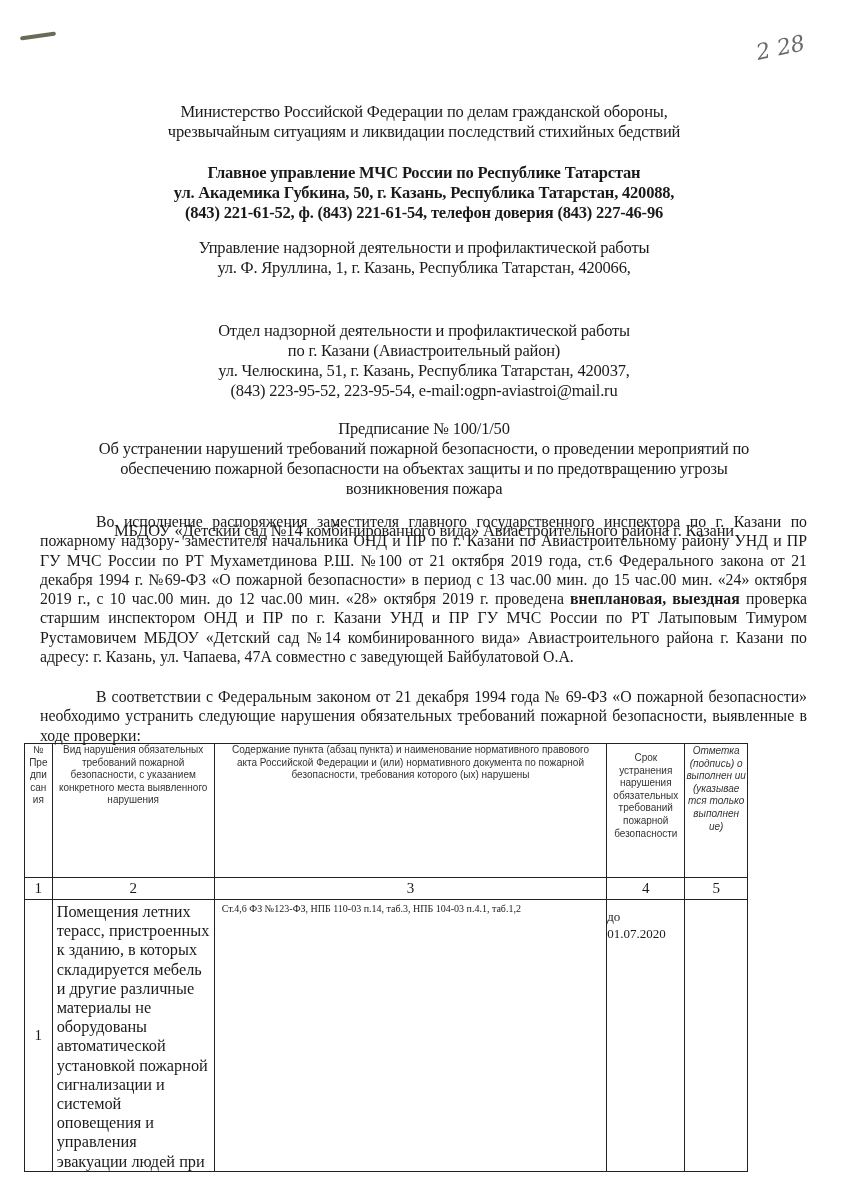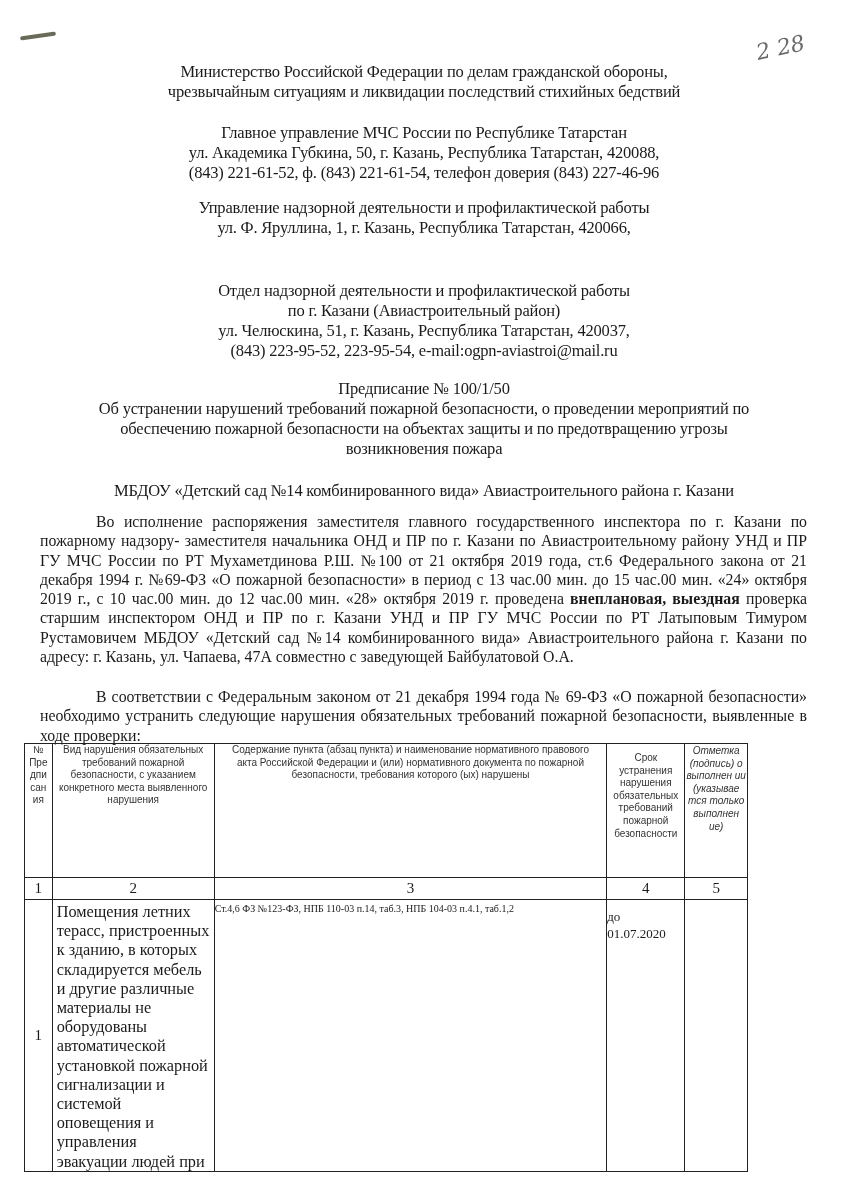--- a/index.html
+++ b/index.html
@@ -1,44 +1,44 @@
 <!DOCTYPE html>
 <html><head>
 <meta charset="utf-8">
 <style>
   html, body { margin:0; padding:0; }
   body { width:848px; height:1200px; background:#ffffff; position:relative; overflow:hidden;
          font-family:"Liberation Serif", "DejaVu Serif", serif; color:#1a1a1a; }
   .abs { position:absolute; }
   .center { text-align:center; }
-  .hdr { font-size:16.5px; line-height:20px; letter-spacing:-0.2px; }
+  .hdr { font-size:16.5px; line-height:20px; letter-spacing:-0.2px;margin-top:40px; }
   .staple { left:20px; top:34px; width:36px; height:4px; background:#6a6a58; transform:rotate(-8deg); border-radius:2px; }
   .pagenum { left:756px; top:35px; font-family:"DejaVu Serif", serif; font-style:italic; font-size:22px; color:#6a6a6a; transform:rotate(-12deg); }
   .para { left:40px; width:767px; font-size:15.8px; line-height:19.3px; text-align:justify; }
   .para .indent { display:inline-block; width:56px; }
   table { position:absolute; left:24px; top:743px; border-collapse:collapse; width:724px; }
   td { border:1.5px solid #222; vertical-align:top; padding:0; }
   .th { font-family:"Liberation Sans", sans-serif; font-size:10px; line-height:12.6px; text-align:center; color:#333; }
   .num { font-size:15px; text-align:center; line-height:20px; }
   .cell-main { font-size:16.3px; line-height:19.2px; padding:2px 4px 0 4px; text-align:left; }
-  .ref { font-size:10px; font-family:"Liberation Serif", serif; padding:3px 0;margin-left:12px; }
+  .ref { font-size:10px; font-family:"Liberation Serif", serif; padding:3px 7px;margin-left:12px; }
   .due { font-size:13px; text-align:left; padding-top:8px; line-height:17px; }
 </style>
 </head>
 <body>
 
 <div class="abs staple"></div>
 <div class="abs pagenum">2 28</div>
 
 <div class="abs center hdr" style="left:100px; top:62px; width:648px;">
   <div>Министерство Российской Федерации по делам гражданской обороны,</div>
   <div>чрезвычайным ситуациям и ликвидации последствий стихийных бедствий</div>
 </div>
 
-<div class="abs center hdr" style="left:100px; top:123px; width:648px;">
+<div class="abs center hdr" style="left:100px; top:123px; width:648px;font-weight:bold;">
   <div>Главное управление МЧС России по Республике Татарстан</div>
   <div>ул. Академика Губкина, 50, г. Казань, Республика Татарстан, 420088,</div>
   <div>(843) 221-61-52, ф. (843) 221-61-54, телефон доверия (843) 227-46-96</div>
 </div>
 
 <div class="abs center hdr" style="left:100px; top:198px; width:648px;">
   <div>Управление надзорной деятельности и профилактической работы</div>
   <div>ул. Ф. Яруллина, 1, г. Казань, Республика Татарстан, 420066,</div>
 </div>
 

